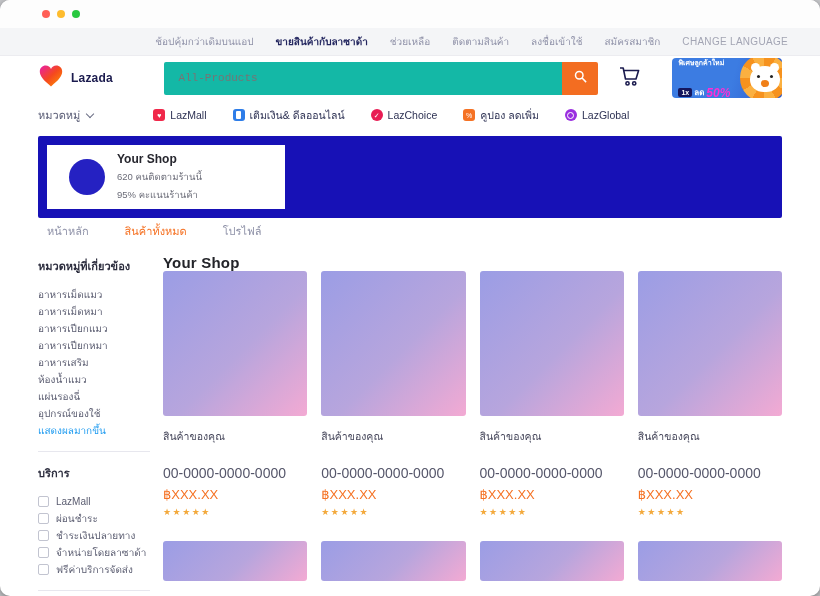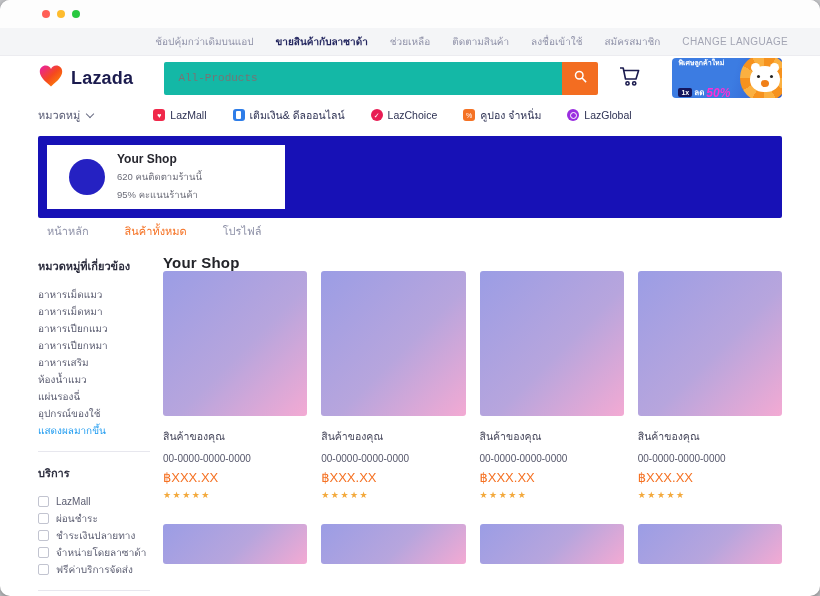--- a/index.html
+++ b/index.html
@@ -18,21 +18,21 @@
   .dot.red{background:#ff5f57}.dot.yellow{background:#febc2e}.dot.green{background:#28c840}
   
   .topbar{height:28px;background:#f4f5f7;border-bottom:1px solid #ececf0;display:flex;align-items:center;
           justify-content:flex-end;gap:22px;padding-right:32px;font-size:10px;color:#8f91a8}
   .topbar .tlink{cursor:pointer;white-space:nowrap}
   .topbar .tlink.active{color:#23265f;font-weight:bold}
   .topbar .tlink.lang{color:#a3a5b4;letter-spacing:.3px}
   
   .header{height:44px;display:flex;align-items:center;padding:0 38px;background:#fff}
   .logo{width:127px;display:flex;align-items:center;gap:7px;cursor:pointer}
-  .logo-text{font-size:18px;font-weight:bold;color:var(--navy);letter-spacing:.2px}
+  .logo-text{font-size:12px;font-weight:bold;color:var(--navy);letter-spacing:.2px}
   .searchbar{display:flex;width:436px;height:33px;border-radius:2px;overflow:hidden}
   .searchbar input{flex:1;border:none;background:#14b8a6;font-size:11px;padding:0 14px;color:#4a4b57;outline:none;
                    font-family:Liberation Mono, monospace}
   .search-btn{width:36px;border:none;background:#f36d21;display:flex;align-items:center;justify-content:center;cursor:pointer}
   .cart{margin-left:19px;cursor:pointer;display:flex;align-items:center}
   
   .promo{margin-left:30px;width:110px;height:40px;border-radius:4px;position:relative;overflow:hidden;cursor:pointer;
          background:linear-gradient(105deg,#3c7ce2 55%,#2b57c9 100%);display:flex;align-items:center;padding-left:6px}
   .promo-line1{font-size:7px;font-weight:bold;color:#fff;white-space:nowrap}
   .promo-line2{display:flex;align-items:center;gap:2px;margin-top:18px}
@@ -89,21 +89,21 @@
             display:flex;align-items:center;justify-content:space-between;padding:0 9px;font-size:10px;color:#33354a;cursor:pointer}
   .view-label{margin-left:20px}
   .icon-grid{width:12px;height:12px;margin-left:8px;cursor:pointer;position:relative}
   .icon-grid::before{content:"";position:absolute;width:5px;height:5px;background:#2b2d42;
                      box-shadow:7px 0 #2b2d42,0 7px #2b2d42,7px 7px #2b2d42}
   .icon-list{width:13px;height:11px;margin-left:7px;cursor:pointer;
              background:repeating-linear-gradient(#cdd0da 0 2px,transparent 2px 5px)}
   .grid{display:grid;grid-template-columns:repeat(4,1fr);column-gap:14px;row-gap:24px}
   .tile{height:145px;border-radius:3px;background:linear-gradient(135deg,#9b9de5 0%,#b7a5dd 55%,#f3aad3 100%);cursor:pointer}
   .p-name{margin-top:12px;font-size:10.5px;color:#45465a}
-  .p-sku{margin-top:8px;font-size:10px;color:#55566a}
+  .p-sku{margin-top:20px;font-size:14px;color:#55566a}
   .p-price{margin-top:6px;font-size:13px;font-weight:normal;color:var(--accent)}
   .p-stars{margin-top:5px;font-size:9px;color:var(--star);letter-spacing:1.5px}
   .partial .tile{height:40px}
 </style>
 </head>
 <body>
 
 <div class="window">
 
   <div class="titlebar">
@@ -195,21 +195,21 @@
             <span class="phone-glyph"></span>
           </span>
         <span>เติมเงิน&amp; ดีลออนไลน์</span>
       </span>
       <span class="cat-link">
         <span class="ci rd ci-choice">✓</span>
         <span>LazChoice</span>
       </span>
       <span class="cat-link">
         <span class="ci sq ci-coupon">%</span>
-        <span>คูปอง จำหนิ่ม</span>
+        <span>คูปอง ลดเพิ่ม</span>
       </span>
       <span class="cat-link">
         <span class="ci rd ci-global">
             <span class="globe-glyph"></span>
           </span>
         <span>LazGlobal</span>
       </span>
     </div>
   </div>
 

